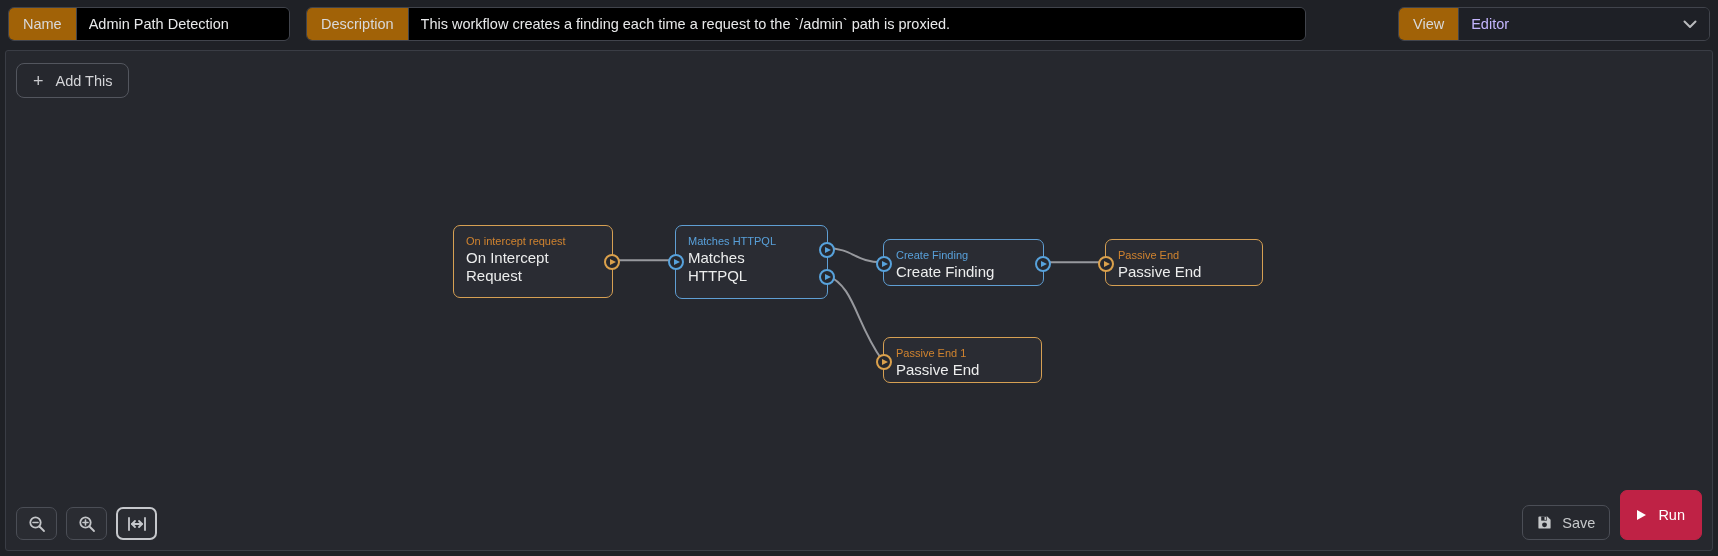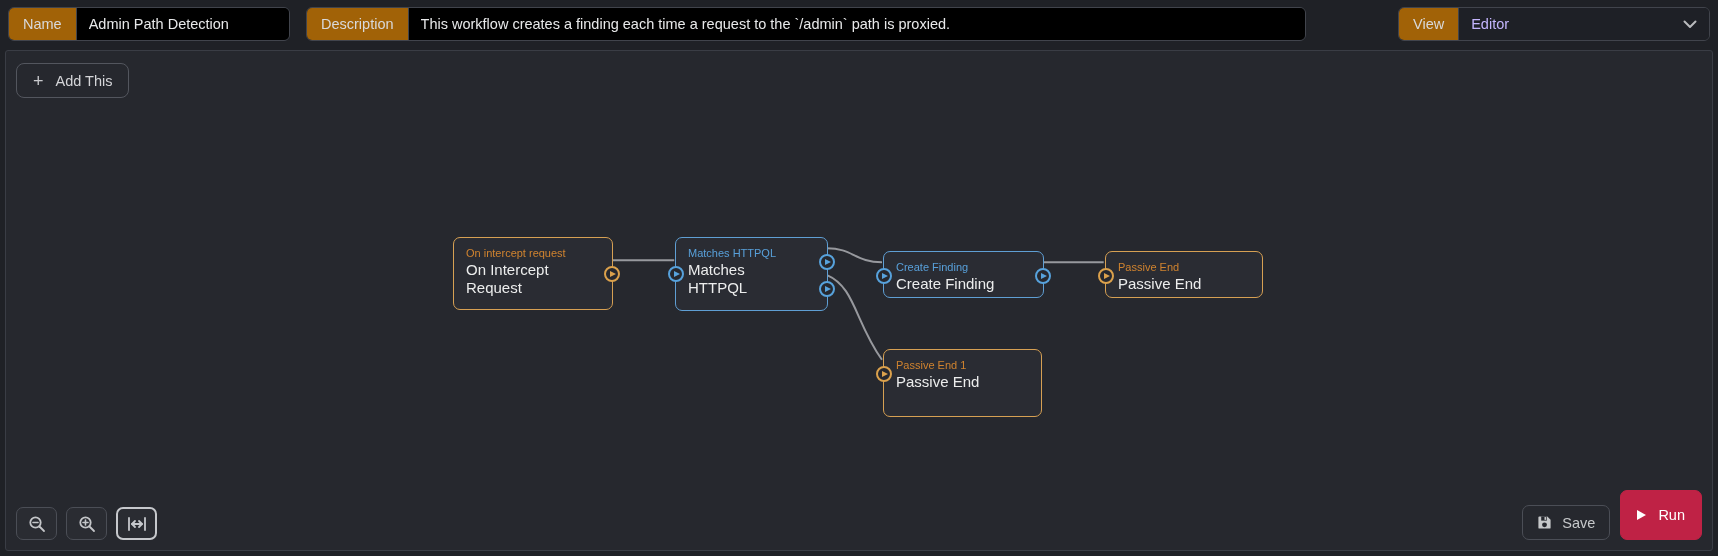--- a/index.html
+++ b/index.html
@@ -63,36 +63,35 @@
     font-family: "Liberation Sans", sans-serif;
   }
   .plus-glyph { font-size: 18px; color: #c9cacd; line-height: 1; }
 
   
   .node {
     position: absolute;
     background: #2a2c33;
     border-radius: 7px;
     padding: 9px 10px 8px 12px;
-    margin-top: 12px;
   }
   .node-orange { border: 1px solid #d6a053; }
   .node-blue   { border: 1px solid #5f9fd4; }
   .node-subtitle { font-size: 11px; margin-bottom: 2px; white-space: nowrap; }
   .node-orange .node-subtitle { color: #d0832f; }
   .node-blue   .node-subtitle { color: #58a0da; }
   .node-title { font-size: 15px; color: #eceded; line-height: 1.18; }
 
   .node1 { left: 447px; top: 174px; width: 160px; height: 73px; }
   .node1 .node-title { max-width: 112px; }
   .node2 { left: 669px; top: 174px; width: 153px; height: 74px; }
   .node2 .node-title { max-width: 92px; }
   .node3 { left: 877px; top: 188px; width: 161px; height: 47px; }
   .node4 { left: 1099px; top: 188px; width: 158px; height: 47px; }
-  .node5 { left: 877px; top: 286px; width: 159px; height: 68px; }
+  .node5 { left: 877px; top: 286px; width: 159px; height: 46px; }
 
   
   .port {
     position: absolute; width: 16px; height: 16px;
     border-radius: 50%; background: #26282e;
     display: flex; align-items: center; justify-content: center;
   }
   .port-orange { border: 2.5px solid #dba14c; }
   .port-blue   { border: 2.5px solid #57a2dc; }
   .port-tri {

